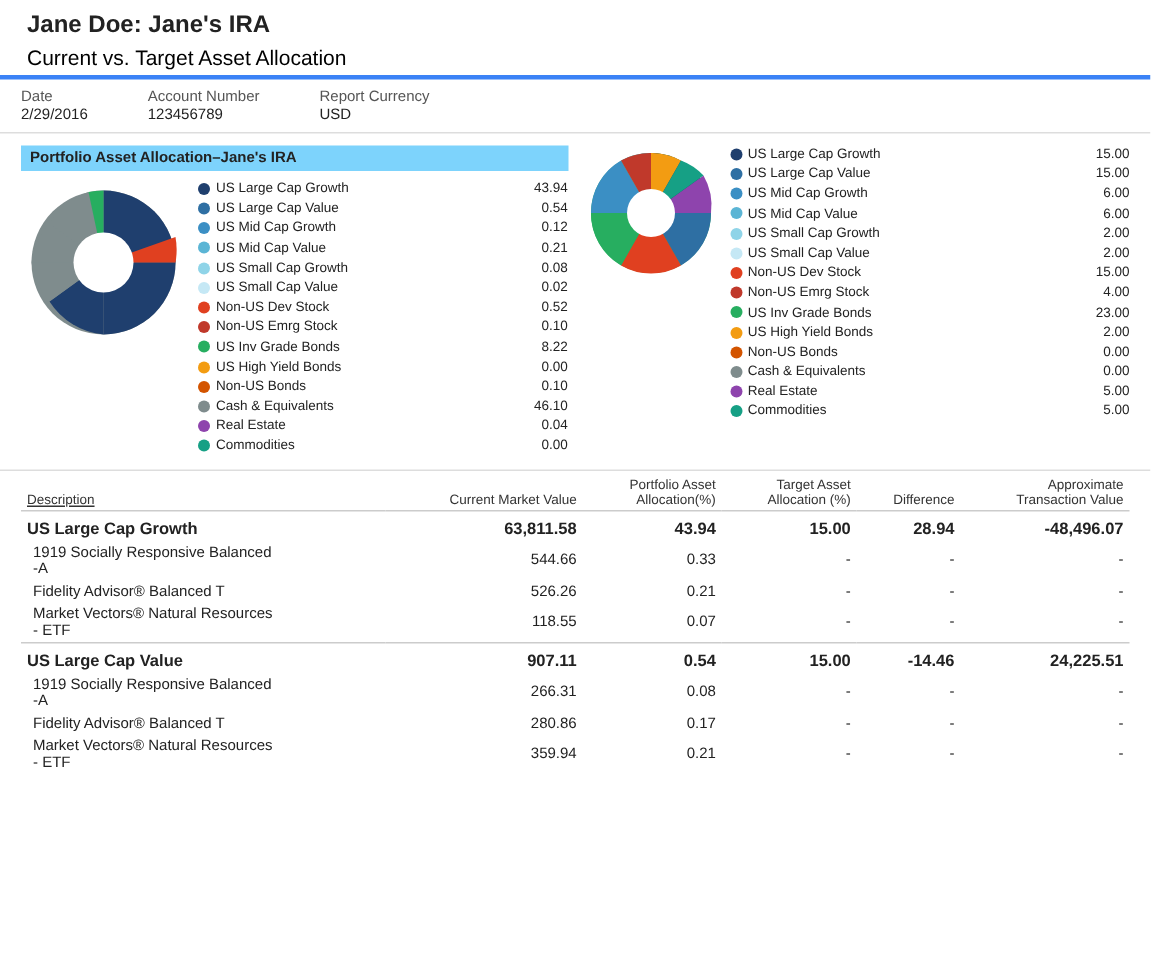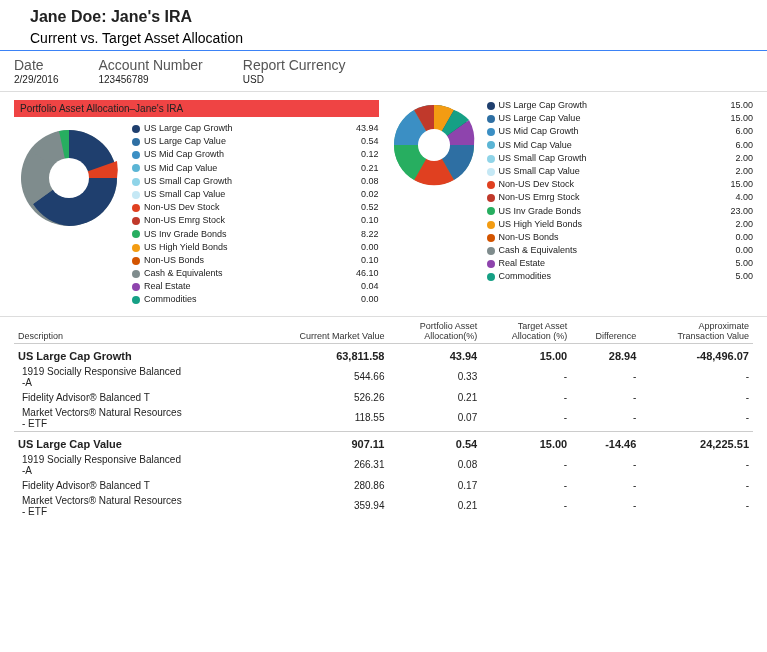--- a/index.html
+++ b/index.html
@@ -6,60 +6,60 @@
     body {
       font-family: Arial, sans-serif;
       font-size: 11px;
       background: #fff;
       color: #222;
       width: 767px;
       min-height: 652px;
     }
     .header {
       background: #fff;
-      padding: 8px 14px 4px 30px;
-      border-bottom: 1px solid #3b82f6;
+      padding: 8px 14px 4px 18px;
+      border-bottom: 3px solid #3b82f6;
     }
     .header-title {
       font-size: 16px;
       font-weight: bold;
       margin-bottom: 4px;
     }
     .header-subtitle {
       font-size: 14px;
       font-weight: normal;
       color: #000000;
     }
     .report-meta {
       display: flex;
       gap: 40px;
       padding: 6px 14px;
       border-bottom: 1px solid #ddd;
     }
     .meta-item label {
-      font-size: 14px;
+      font-size: 10px;
       color: #555;
       display: block;
     }
     .meta-item span {
       font-size: 10px;
     }
     .charts-section {
       display: flex;
       padding: 8px 14px;
       gap: 10px;
       border-bottom: 1px solid #ddd;
     }
     .chart-panel {
       flex: 1;
     }
     .chart-panel-title {
       font-size: 10px;
-      font-weight: normal;
-      background: #ef4444;
+      font-weight: bold;
+      background: #7dd3fc;
       padding: 3px 6px;
       margin-bottom: 6px;
     }
     .chart-content {
       display: flex;
       align-items: flex-start;
       gap: 8px;
     }
     .pie-container {
       flex-shrink: 0;
@@ -103,20 +103,21 @@
     thead th {
       font-size: 9px;
       font-weight: normal;
       text-align: right;
       padding: 4px 4px 2px 4px;
       vertical-align: bottom;
       color: #333;
     }
     thead th:first-child {
       text-align: left;
+      text-decoration: underline;
     }
     tbody tr td {
       font-size: 10px;
       padding: 2px 4px;
       text-align: right;
       border-bottom: none;
     }
     tbody tr td:first-child {
       text-align: left;
     }

